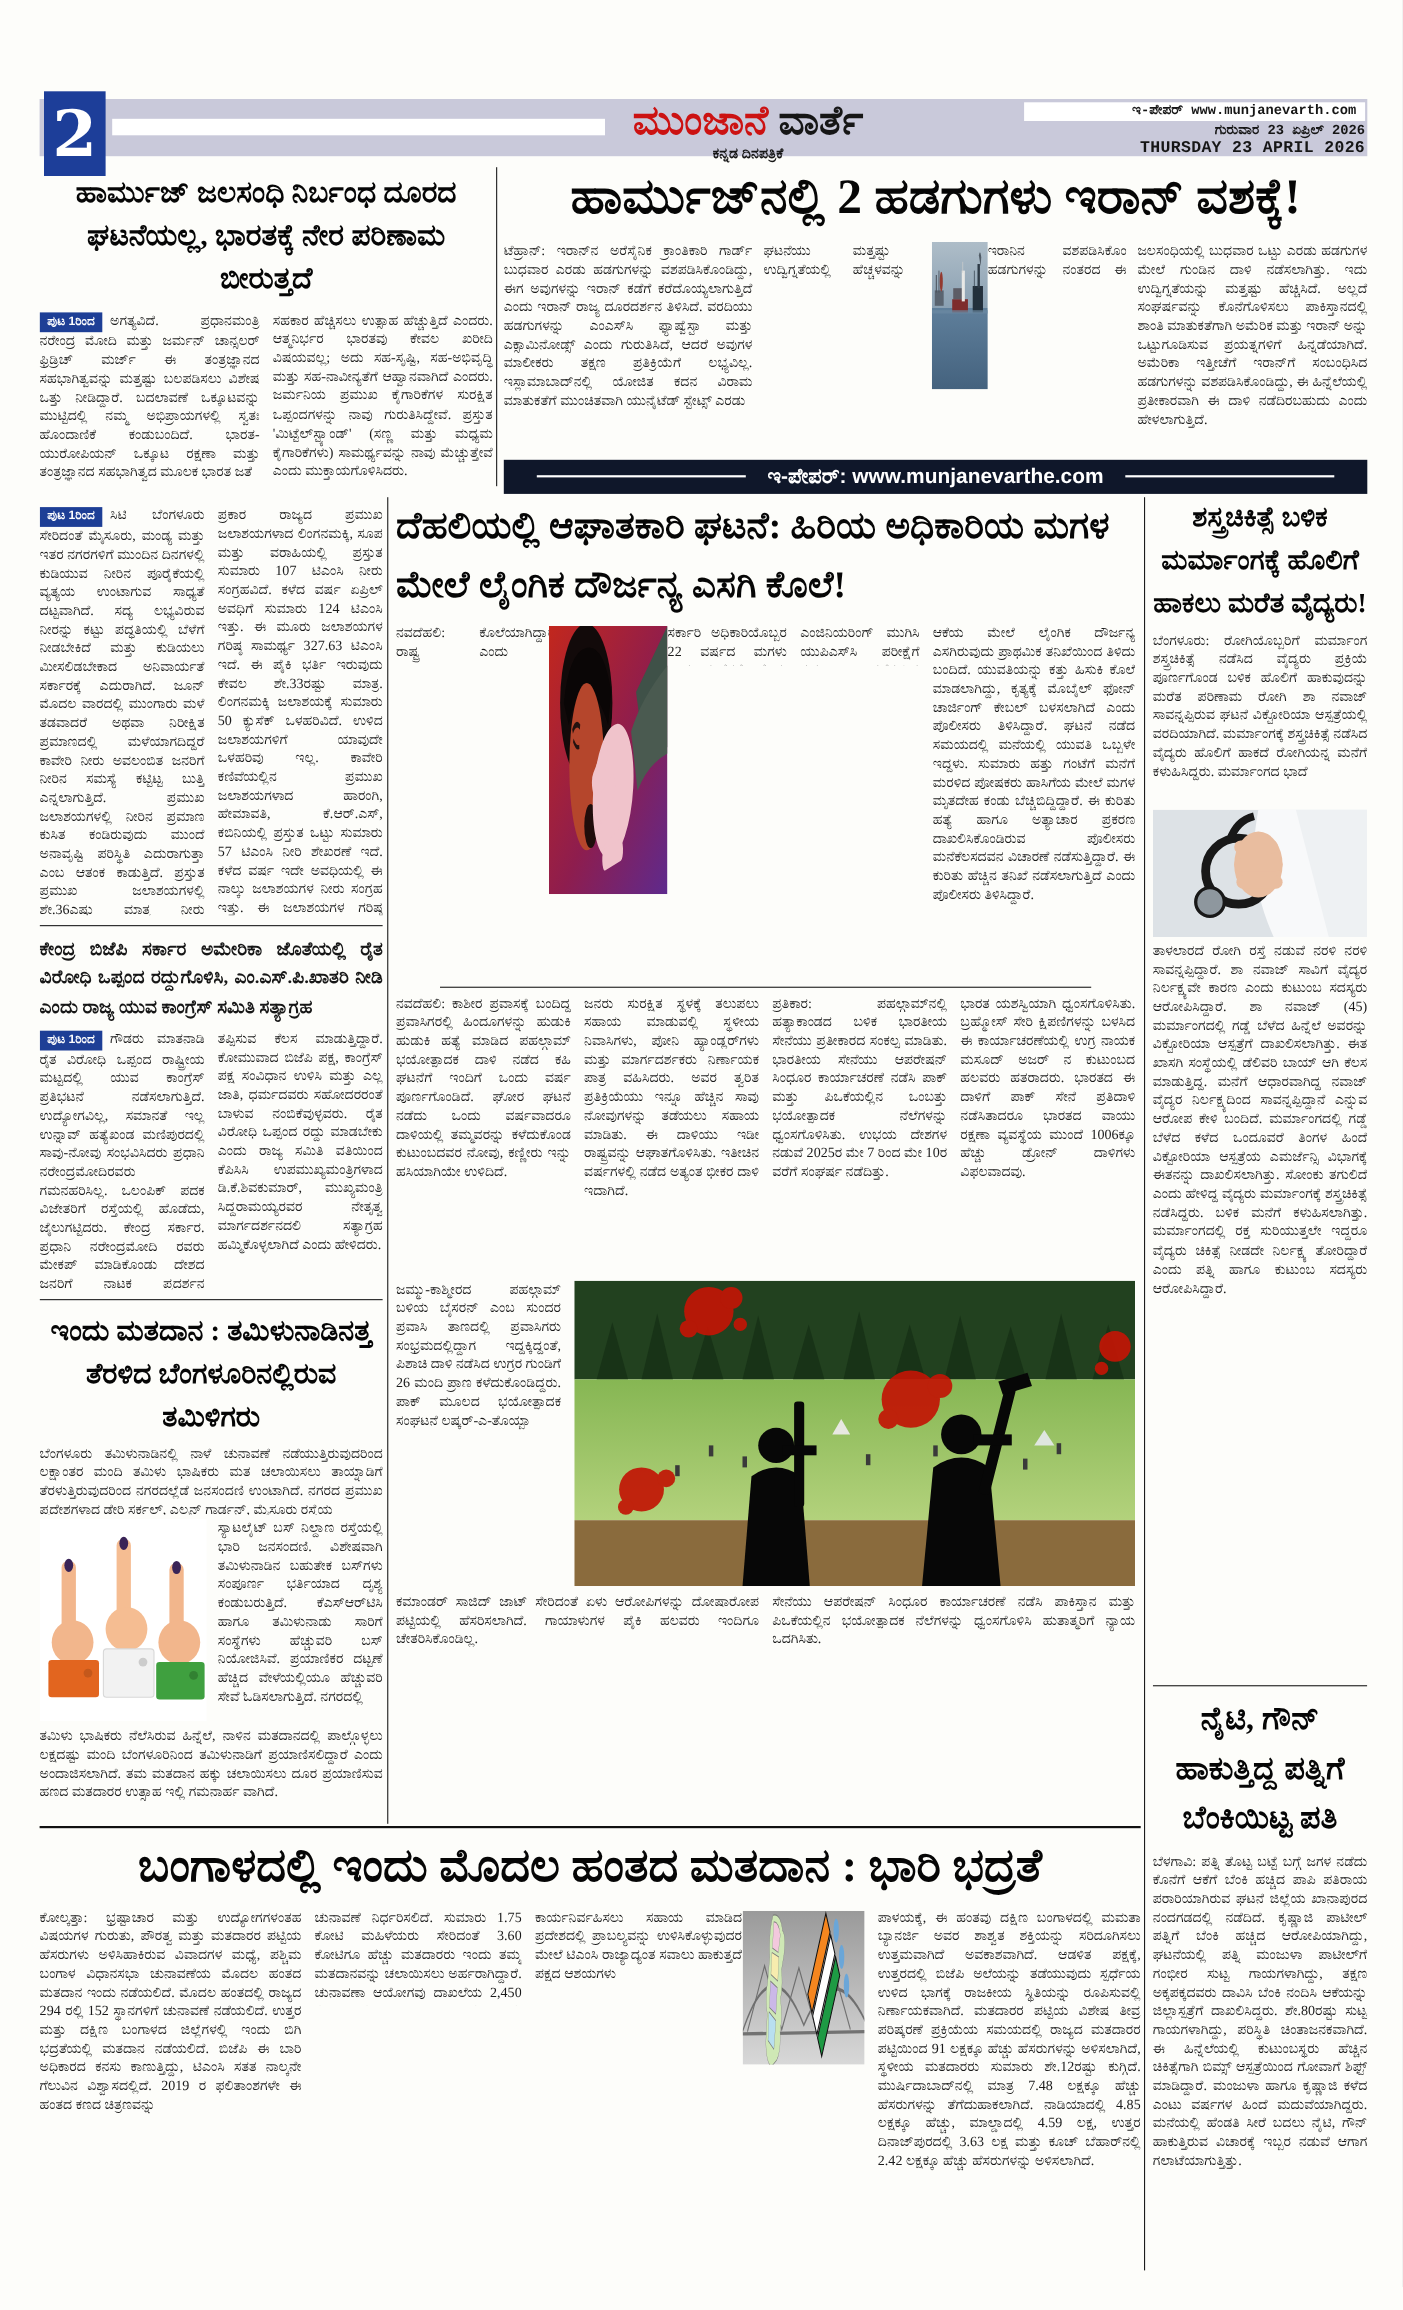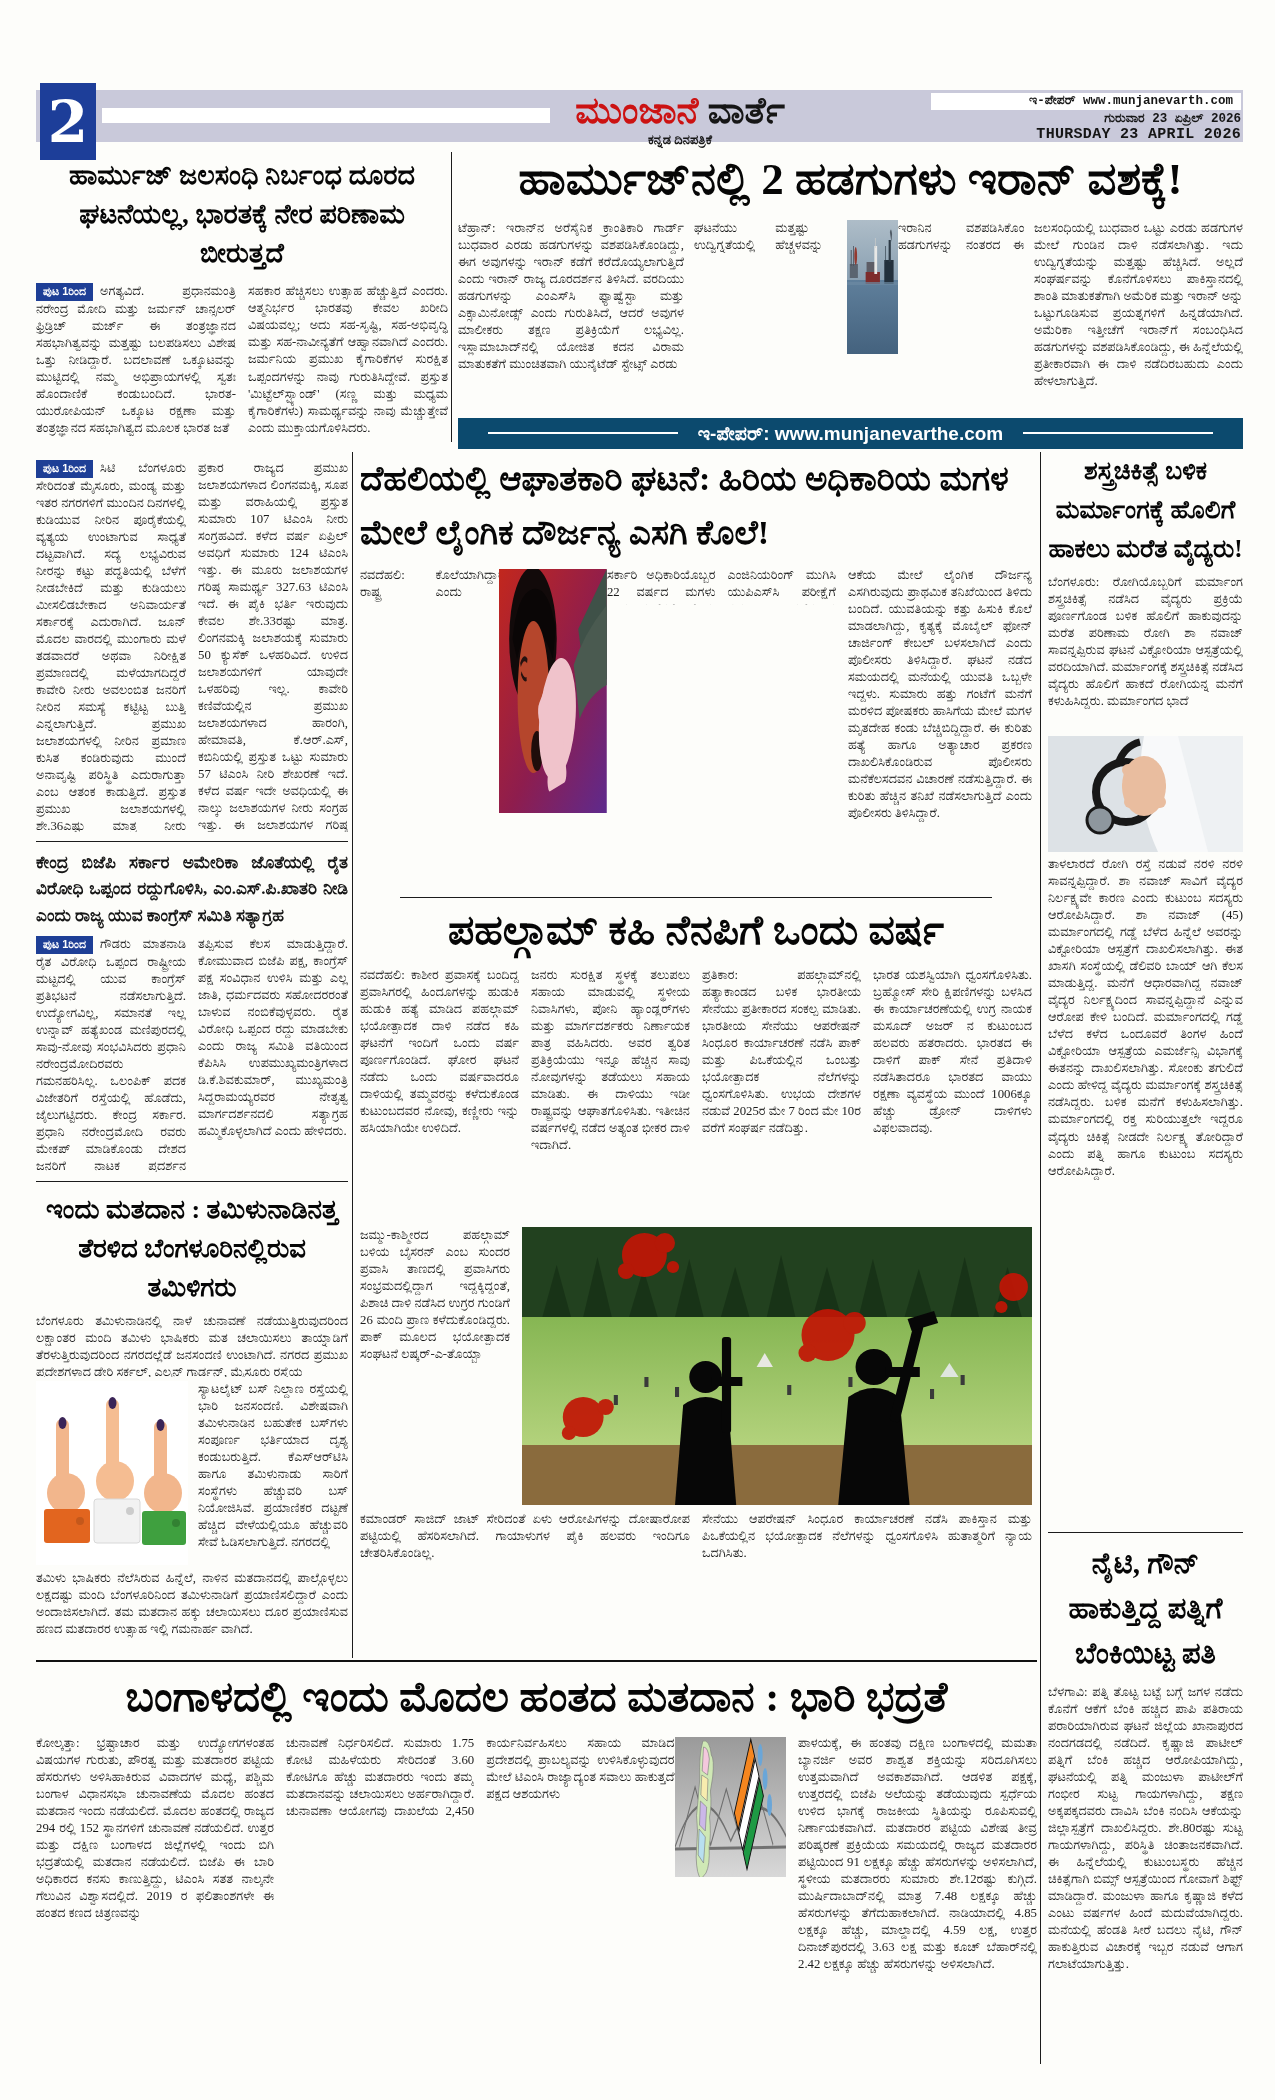--- a/index.html
+++ b/index.html
@@ -20,21 +20,21 @@
            font-size:58px;font-weight:700;font-family:"DejaVu Serif",serif;}
   #bandslot{background:#ffffff;}
   .mast-title{font-size:37px;font-weight:700;line-height:1.0;}
   .mast-title .red{color:#cc1212;}
   .mast-sub{font-size:13px;font-weight:700;margin-top:3px;}
   .mast-right{text-align:right;font-family:Liberation Mono, monospace;}
   .mast-epaper{background:#fff;font-size:12.5px;font-weight:700;padding:1px 8px 2px 30px;}
   .mast-date-kn{font-size:12.5px;font-weight:700;margin-top:2px;}
   .mast-date-en{font-size:15px;font-weight:700;letter-spacing:.3px;font-stretch:condensed;}
   
-  #banner{background:#0c4a6e;color:#fff;display:flex;align-items:center;justify-content:center;
+  #banner{background:#0f172a;color:#fff;display:flex;align-items:center;justify-content:center;
           font-size:19px;font-weight:700;font-family:"Liberation Sans",sans-serif;}
   #banner .line{position:absolute;height:2px;background:#fff;top:14px;}
   
   .h-topleft{font-size:27px;line-height:1.45;}
   .h-hormuz{font-size:45px;line-height:1.5;}
   .h-delhi{font-size:34px;line-height:1.6;}
   .h-surgery{font-size:25px;line-height:1.55;}
   .h-pah{font-size:41px;line-height:1.5;}
   .h-summer{font-size:31px;line-height:1.5;}
   .h-youth{font-size:17px;line-height:1.55;text-align:justify;font-weight:700;}
@@ -219,21 +219,20 @@
           <div class="cols bt" style="height:38px;">
             <div class="col">ಸರ್ಕಾರಿ ಅಧಿಕಾರಿಯೊಬ್ಬರ 22 ವರ್ಷದ ಮಗಳು ಬುಧವಾರ ಬೆಳಗ್ಗೆ ಆಗ್ನೇಯ ದೆಹಲಿಯ ಮಸಾಹತು ಪ್ರದೇಶದಲ್ಲಿರುವ ಅವರ ಮನೆಯಲ್ಲಿ</div>
             <div class="col">ಎಂಜಿನಿಯರಿಂಗ್ ಮುಗಿಸಿ ಯುಪಿಎಸ್‌ಸಿ ಪರೀಕ್ಷೆಗೆ ತಯಾರಿ ನಡೆಸುತ್ತಿದ್ದ ಹಿರಿಯ ಅಧಿಕಾರಿಯ ಪುತ್ರಿಯನ್ನು ಕೊಲ್ಲುವ ಮುನ್ನ</div>
           </div>
         </div>
         <div class="bt" style="flex:1;"><span>ಆಕೆಯ ಮೇಲೆ ಲೈಂಗಿಕ ದೌರ್ಜನ್ಯ ಎಸಗಿರುವುದು ಪ್ರಾಥಮಿಕ ತನಿಖೆಯಿಂದ ತಿಳಿದು ಬಂದಿದೆ. ಯುವತಿಯನ್ನು ಕತ್ತು ಹಿಸುಕಿ ಕೊಲೆ ಮಾಡಲಾಗಿದ್ದು, ಕೃತ್ಯಕ್ಕೆ ಮೊಬೈಲ್ ಫೋನ್ ಚಾರ್ಜಿಂಗ್ ಕೇಬಲ್ ಬಳಸಲಾಗಿದೆ ಎಂದು ಪೊಲೀಸರು ತಿಳಿಸಿದ್ದಾರೆ. ಘಟನೆ ನಡೆದ ಸಮಯದಲ್ಲಿ ಮನೆಯಲ್ಲಿ ಯುವತಿ ಒಬ್ಬಳೇ ಇದ್ದಳು. ಸುಮಾರು ಹತ್ತು ಗಂಟೆಗೆ ಮನೆಗೆ ಮರಳಿದ ಪೋಷಕರು ಹಾಸಿಗೆಯ ಮೇಲೆ ಮಗಳ ಮೃತದೇಹ ಕಂಡು ಬೆಚ್ಚಿಬಿದ್ದಿದ್ದಾರೆ. ಈ ಕುರಿತು ಹತ್ಯೆ ಹಾಗೂ ಅತ್ಯಾಚಾರ ಪ್ರಕರಣ ದಾಖಲಿಸಿಕೊಂಡಿರುವ ಪೊಲೀಸರು ಮನೆಕೆಲಸದವನ ವಿಚಾರಣೆ ನಡೆಸುತ್ತಿದ್ದಾರೆ. ಈ ಕುರಿತು ಹೆಚ್ಚಿನ ತನಿಖೆ ನಡೆಸಲಾಗುತ್ತಿದೆ ಎಂದು ಪೊಲೀಸರು ತಿಳಿಸಿದ್ದಾರೆ.</span></div>
       </div>
     </div>
     <div>
       <div class="hrule" style="margin:8px 40px 2px 40px;"></div>
-      <div class="hl h-pah">ಪಹಲ್ಗಾಮ್ ಕಹಿ ನೆನಪಿಗೆ ಒಂದು ವರ್ಷ</div>
       <div class="cols bt" style="height:256px;margin-top:6px;">
         <div class="col"><span>ನವದೆಹಲಿ: ಕಾಶೀರ ಪ್ರವಾಸಕ್ಕೆ ಬಂದಿದ್ದ ಪ್ರವಾಸಿಗರಲ್ಲಿ ಹಿಂದೂಗಳನ್ನು ಹುಡುಕಿ ಹುಡುಕಿ ಹತ್ಯೆ ಮಾಡಿದ ಪಹಲ್ಗಾಮ್ ಭಯೋತ್ಪಾದಕ ದಾಳಿ ನಡೆದ ಕಹಿ ಘಟನೆಗೆ ಇಂದಿಗೆ ಒಂದು ವರ್ಷ ಪೂರ್ಣಗೊಂಡಿದೆ. ಘೋರ ಘಟನೆ ನಡೆದು ಒಂದು ವರ್ಷವಾದರೂ ದಾಳಿಯಲ್ಲಿ ತಮ್ಮವರನ್ನು ಕಳೆದುಕೊಂಡ ಕುಟುಂಬದವರ ನೋವು, ಕಣ್ಣೀರು ಇನ್ನು ಹಸಿಯಾಗಿಯೇ ಉಳಿದಿದೆ.</span></div>
         <div class="col"><span>ಜನರು ಸುರಕ್ಷಿತ ಸ್ಥಳಕ್ಕೆ ತಲುಪಲು ಸಹಾಯ ಮಾಡುವಲ್ಲಿ ಸ್ಥಳೀಯ ನಿವಾಸಿಗಳು, ಪೋನಿ ಹ್ಯಾಂಡ್ಲರ್‌ಗಳು ಮತ್ತು ಮಾರ್ಗದರ್ಶಕರು ನಿರ್ಣಾಯಕ ಪಾತ್ರ ವಹಿಸಿದರು. ಅವರ ತ್ವರಿತ ಪ್ರತಿಕ್ರಿಯೆಯು ಇನ್ನೂ ಹೆಚ್ಚಿನ ಸಾವು ನೋವುಗಳನ್ನು ತಡೆಯಲು ಸಹಾಯ ಮಾಡಿತು. ಈ ದಾಳಿಯು ಇಡೀ ರಾಷ್ಟ್ರವನ್ನು ಆಘಾತಗೊಳಿಸಿತು. ಇತೀಚಿನ ವರ್ಷಗಳಲ್ಲಿ ನಡೆದ ಅತ್ಯಂತ ಭೀಕರ ದಾಳಿ ಇದಾಗಿದೆ.</span></div>
         <div class="col"><span>ಪ್ರತಿಕಾರ: ಪಹಲ್ಗಾಮ್‌ನಲ್ಲಿ ಹತ್ಯಾಕಾಂಡದ ಬಳಿಕ ಭಾರತೀಯ ಸೇನೆಯು ಪ್ರತೀಕಾರದ ಸಂಕಲ್ಪ ಮಾಡಿತು. ಭಾರತೀಯ ಸೇನೆಯು ಆಪರೇಷನ್ ಸಿಂಧೂರ ಕಾರ್ಯಾಚರಣೆ ನಡೆಸಿ ಪಾಕ್ ಮತ್ತು ಪಿಒಕೆಯಲ್ಲಿನ ಒಂಬತ್ತು ಭಯೋತ್ಪಾದಕ ನೆಲೆಗಳನ್ನು ಧ್ವಂಸಗೊಳಿಸಿತು. ಉಭಯ ದೇಶಗಳ ನಡುವೆ 2025ರ ಮೇ 7 ರಿಂದ ಮೇ 10ರ ವರೆಗೆ ಸಂಘರ್ಷ ನಡೆದಿತ್ತು.</span></div>
         <div class="col"><span>ಭಾರತ ಯಶಸ್ವಿಯಾಗಿ ಧ್ವಂಸಗೊಳಿಸಿತು. ಬ್ರಹ್ಮೋಸ್ ಸೇರಿ ಕ್ಷಿಪಣಿಗಳನ್ನು ಬಳಸಿದ ಈ ಕಾರ್ಯಾಚರಣೆಯಲ್ಲಿ ಉಗ್ರ ನಾಯಕ ಮಸೂದ್ ಅಜರ್ ನ ಕುಟುಂಬದ ಹಲವರು ಹತರಾದರು. ಭಾರತದ ಈ ದಾಳಿಗೆ ಪಾಕ್ ಸೇನೆ ಪ್ರತಿದಾಳಿ ನಡೆಸಿತಾದರೂ ಭಾರತದ ವಾಯು ರಕ್ಷಣಾ ವ್ಯವಸ್ಥೆಯ ಮುಂದೆ 1006ಕ್ಕೂ ಹೆಚ್ಚು ಡ್ರೋನ್ ದಾಳಿಗಳು ವಿಫಲವಾದವು.</span></div>
       </div>
       <div style="display:flex;gap:12px;height:278px;margin-top:4px;overflow:hidden;">
         <div class="bt" style="width:150px;"><span>ಜಮ್ಮು-ಕಾಶ್ಮೀರದ ಪಹಲ್ಗಾಮ್ ಬಳಿಯ ಬೈಸರನ್ ಎಂಬ ಸುಂದರ ಪ್ರವಾಸಿ ತಾಣದಲ್ಲಿ ಪ್ರವಾಸಿಗರು ಸಂಭ್ರಮದಲ್ಲಿದ್ದಾಗ ಇದ್ದಕ್ಕಿದ್ದಂತೆ, ಪಿಶಾಚಿ ದಾಳಿ ನಡೆಸಿದ ಉಗ್ರರ ಗುಂಡಿಗೆ 26 ಮಂದಿ ಪ್ರಾಣ ಕಳೆದುಕೊಂಡಿದ್ದರು. ಪಾಕ್ ಮೂಲದ ಭಯೋತ್ಪಾದಕ ಸಂಘಟನೆ ಲಷ್ಕರ್-ಎ-ತೊಯ್ಬಾ</span></div>
         <div class="imgbox" style="flex:1;">
           <svg viewBox="0 0 500 278" preserveAspectRatio="none">

